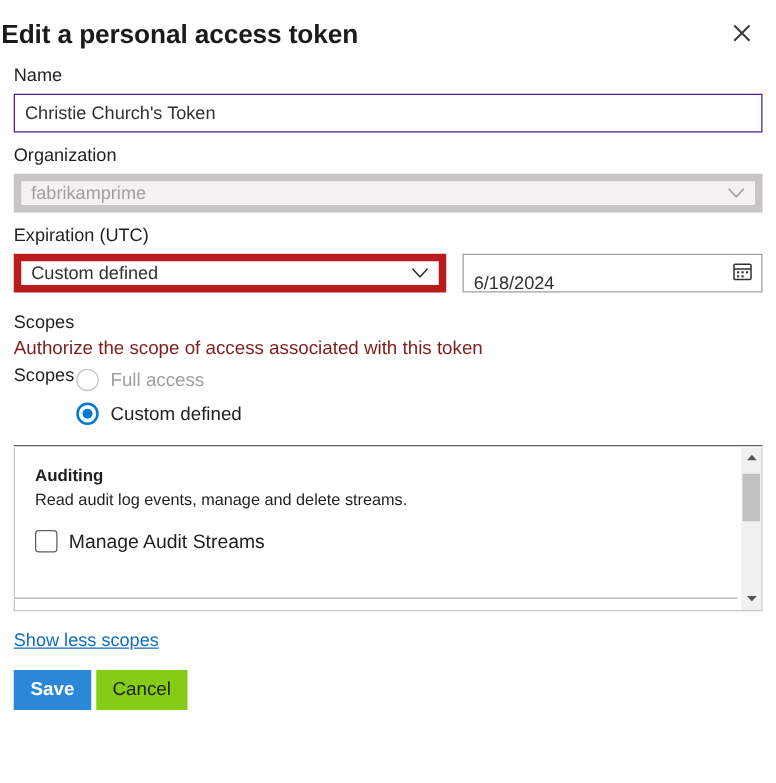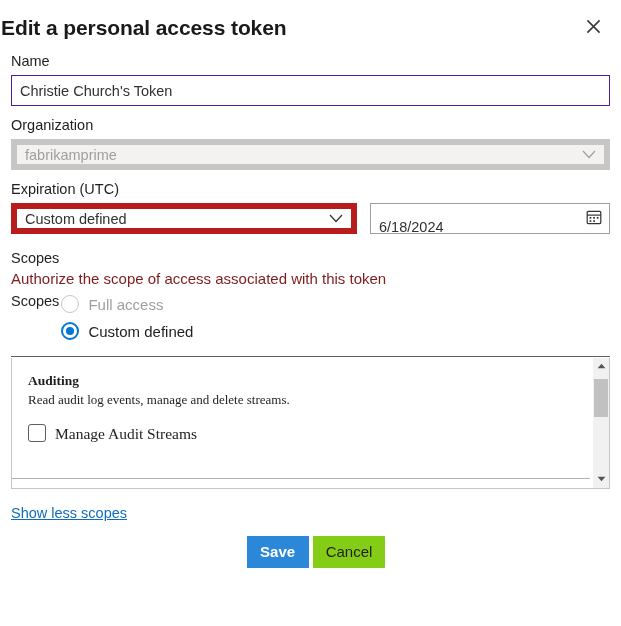--- a/index.html
+++ b/index.html
@@ -203,21 +203,20 @@
   }
   .scope-box {
     margin: 1px 11px 0 11px;
     border: 1px solid #c8c6c4;
     border-top: none;
     height: 131px;
     box-sizing: border-box;
     position: relative;
     background: #ffffff;
     overflow: hidden;
-    font-family: Liberation Serif, serif;
   }
   .scope-content {
     padding: 14px 16px 0 16px;
   }
   .scope-group-title {
     font-size: 13.5px;
     font-weight: 700;
     color: #201f1e;
     line-height: 18px;
   }
@@ -300,21 +299,20 @@
     font-size: 14.5px;
     line-height: 20px;
     color: #0f6cbd;
     text-decoration: underline;
     cursor: pointer;
   }
   .button-row {
     margin: 13px 0 0 11px;
     display: flex;
     gap: 4px;
-    justify-content: center;
   }
   .btn {
     font-family: "Liberation Sans", sans-serif;
     font-size: 15px;
     height: 32px;
     min-width: 62px;
     padding: 0 13px;
     border: none;
     cursor: pointer;
     line-height: 32px;

